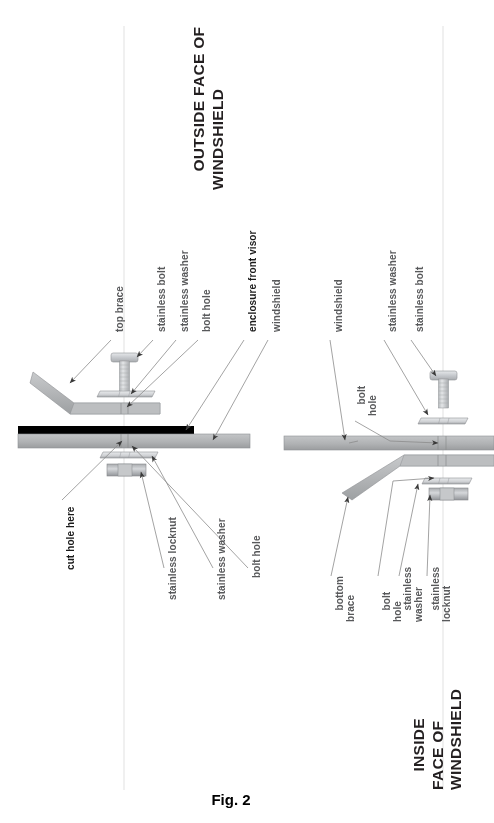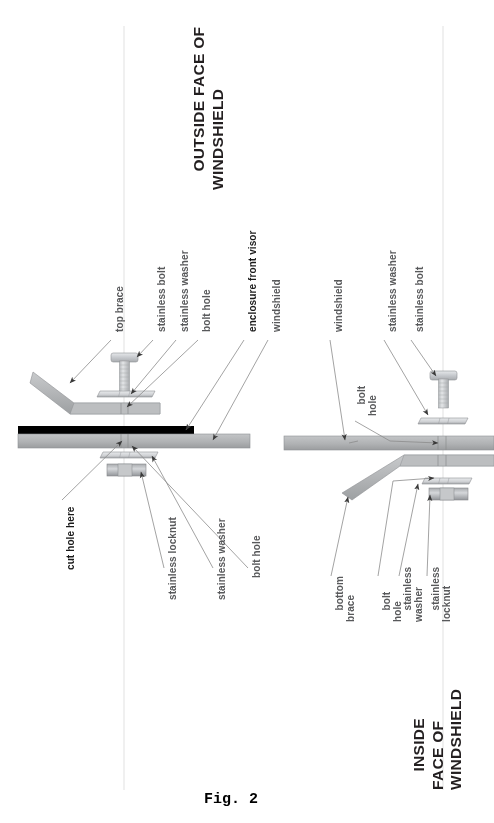--- a/index.html
+++ b/index.html
@@ -53,21 +53,21 @@
   }
   .two-line {
     line-height: 1.12;
   }
   #fig-caption {
     position: absolute;
     left: 0;
     top: 791px;
     width: 462px;
     text-align: center;
-    font-family: Liberation Mono, monospace;
+    font-family: Liberation Sans, sans-serif;
     font-weight: bold;
     font-size: 15px;
     color: #000000;
   }
 </style>
 </head>
 <body>
 
 <div id="figure">
 

